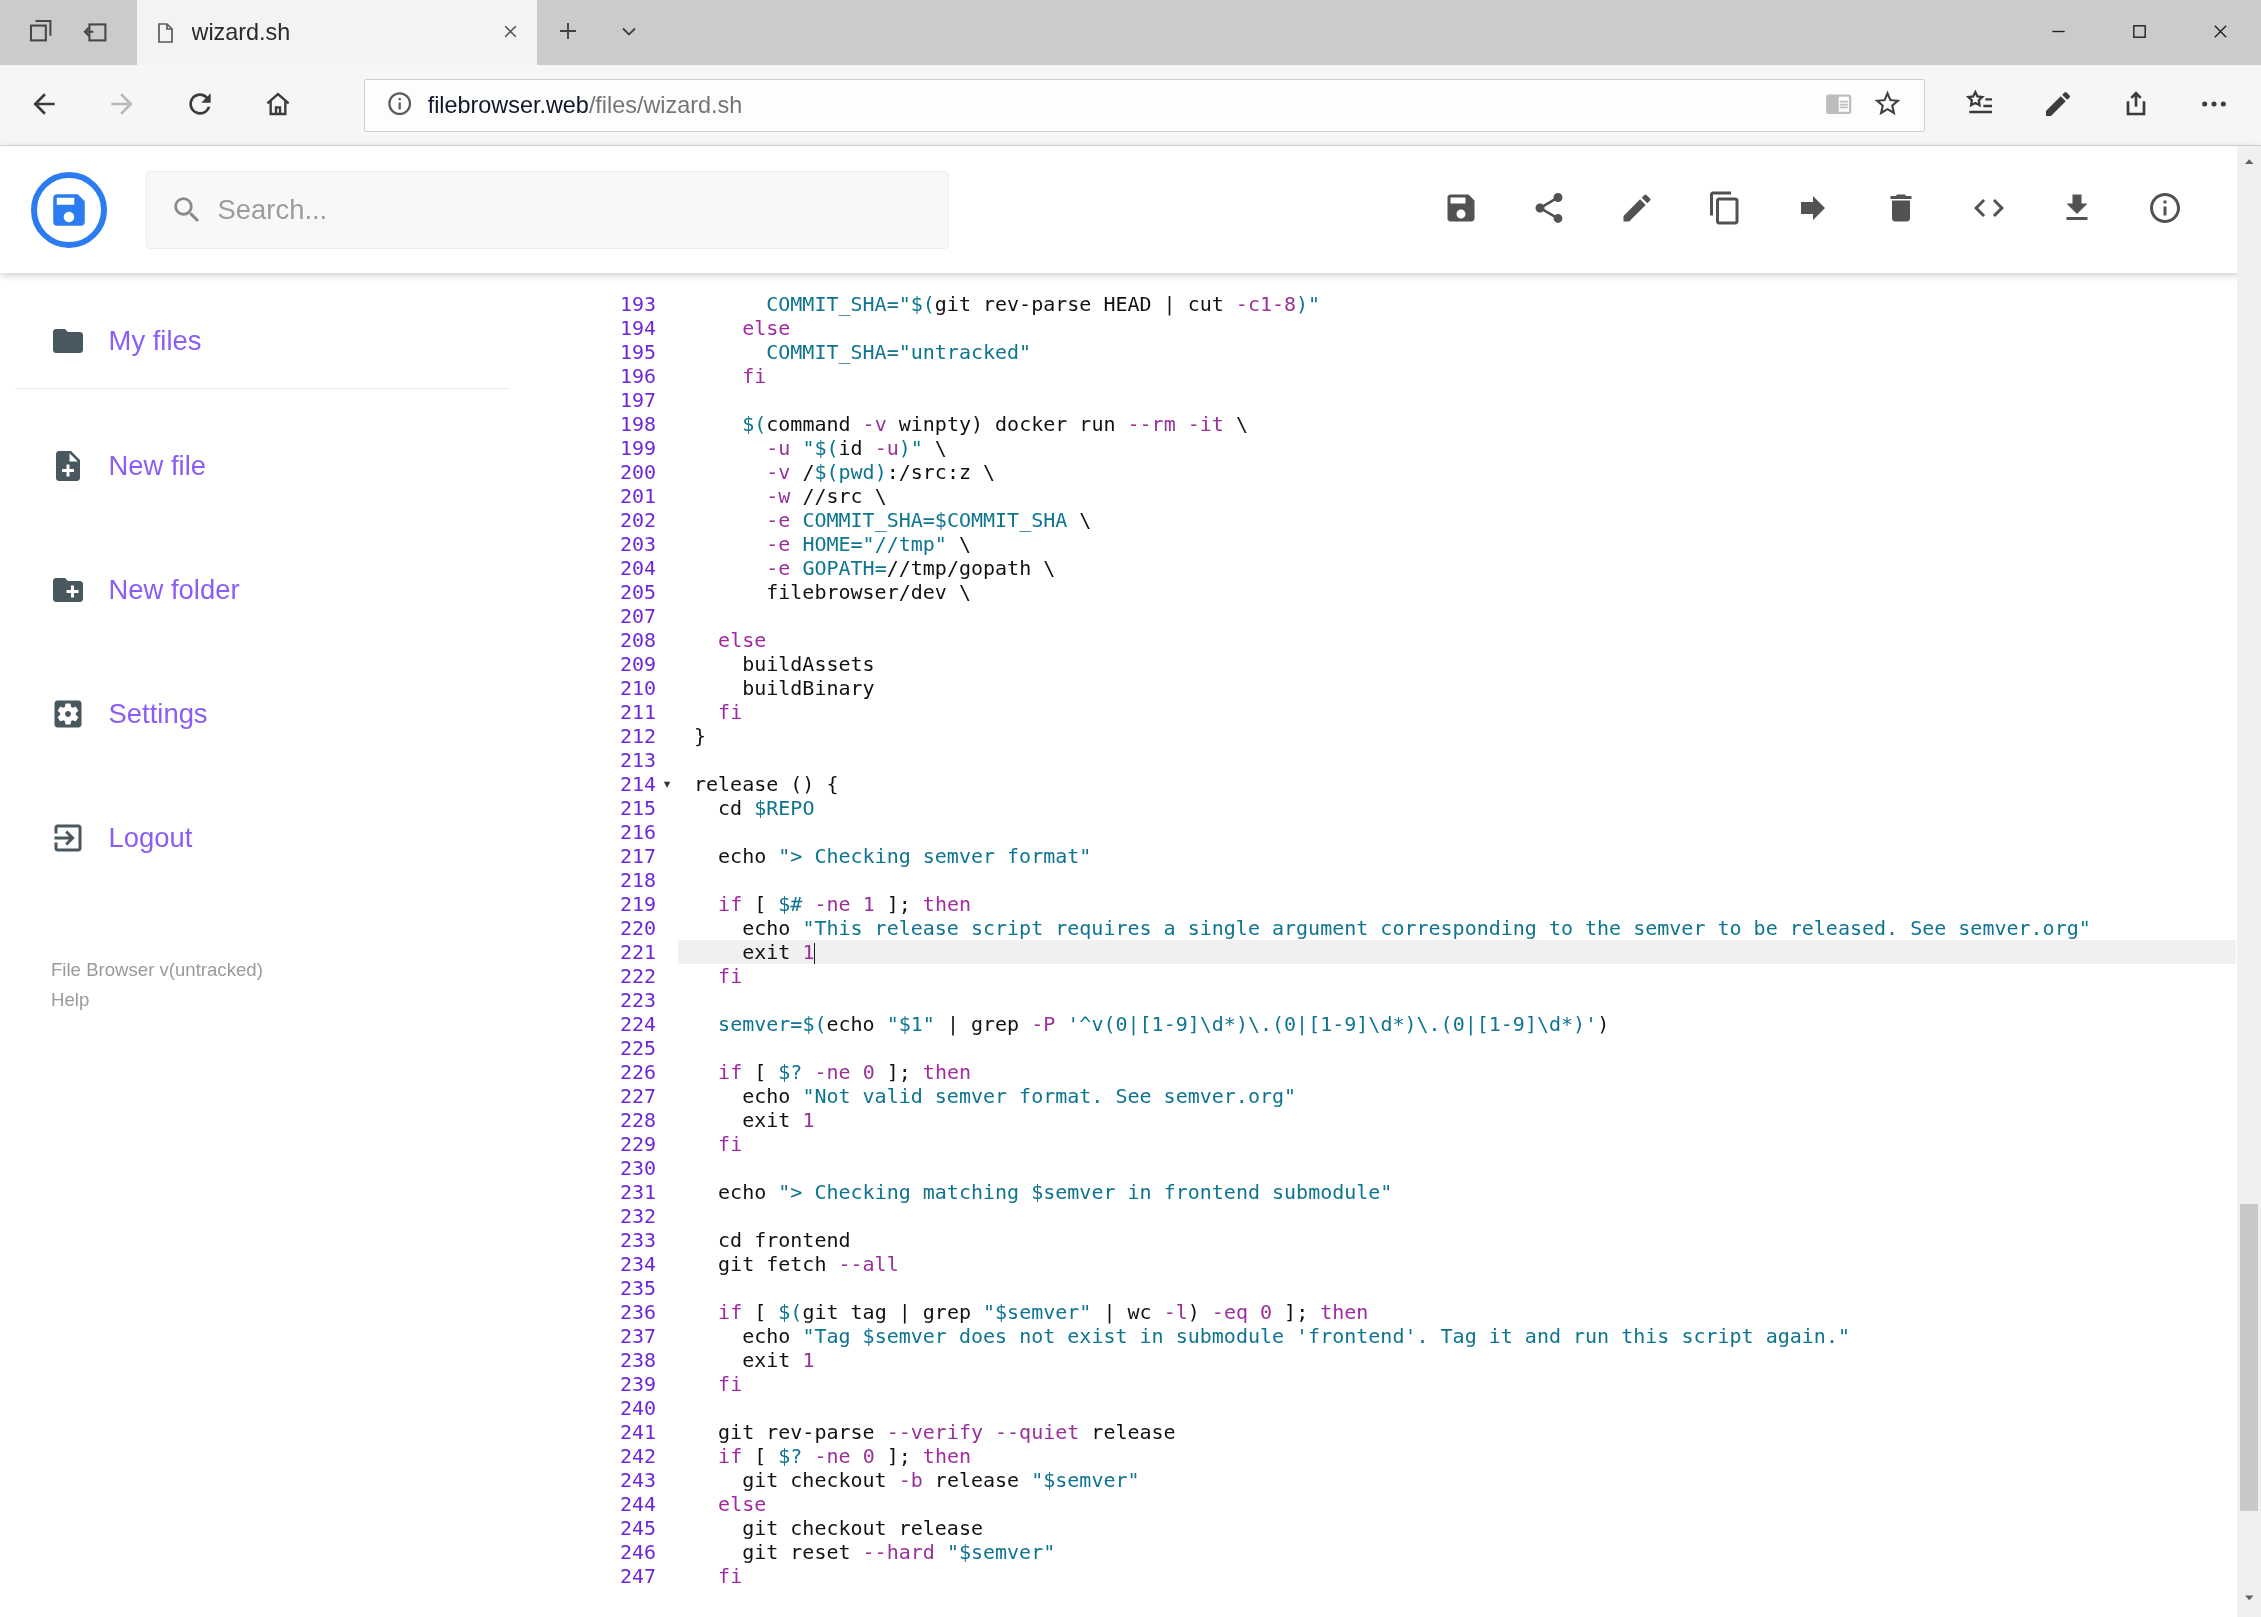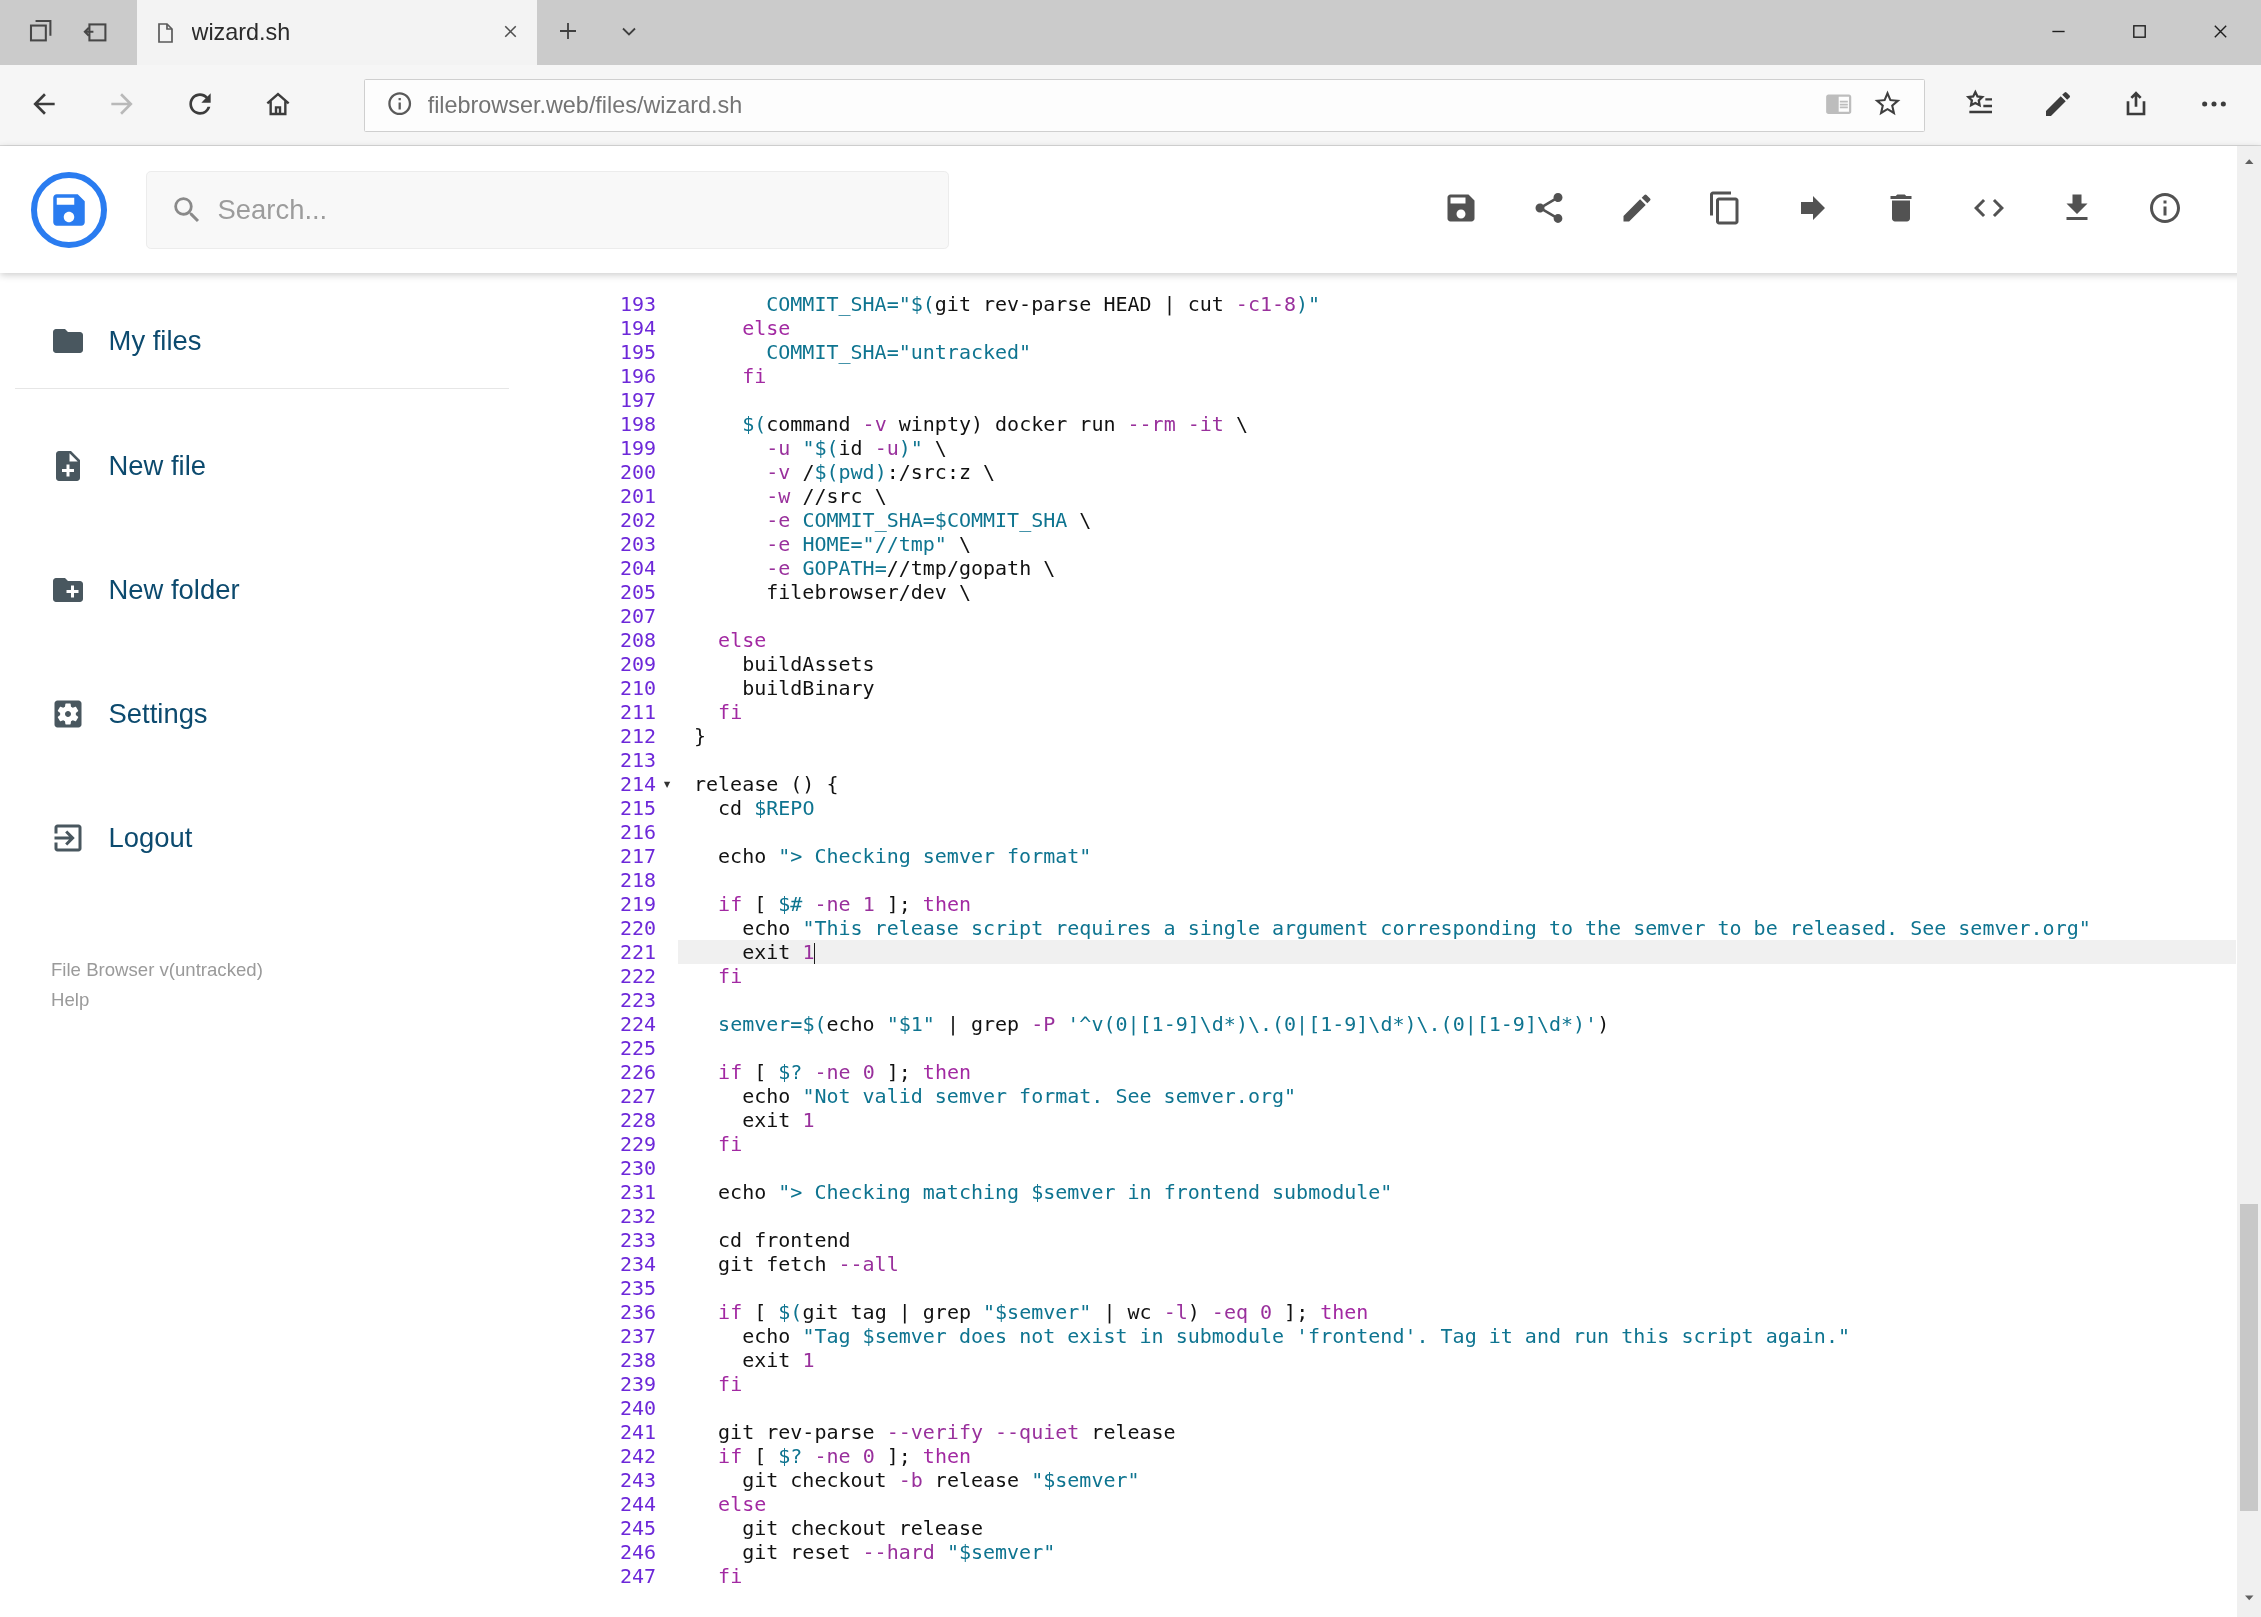--- a/index.html
+++ b/index.html
@@ -25,21 +25,21 @@
 
   
   .navbar { height:81px; background:#f6f6f6; border-bottom:0.8px solid #d9d9d9; display:flex; align-items:center; padding:0 8px 0 4.8px; }
   .nav-btn { width:78px; height:74px; display:flex; align-items:center; justify-content:center; background:none; border:none; color:#3c3c3c; }
   .nav-btn svg { width:32px; height:32px; }
   .nav-btn.disabled { color:#b9b9b9; }
   .address { flex:1; height:53px; margin:0 16px 0 47px; background:#fdfdfd; border:0.8px solid #cfcfcf; border-radius:1.6px; display:flex; align-items:center; padding:0 11.3px; }
   .addr-ic { background:none; border:none; color:#5a5a5a; display:flex; padding:0 9.7px; }
   .addr-ic svg { width:27.4px; height:27.4px; }
   .url { font-size:23.4px; margin-left:4.8px; flex:1; white-space:nowrap; overflow:hidden; }
-  .url .host { color:#737373; }
+  .url .host { color:#0f172a; }
   .url .path { color:#757575; }
   .addr-right { display:flex; align-items:center; }
   .addr-right .reader { color:#bdbdbd; }
   .addr-right .star { color:#3f3f3f; }
   .addr-right .star svg { width:31px; height:31px; }
 
   
   .app-header { position:relative; z-index:5; height:127px; background:#fff; display:flex; align-items:center;
                 padding:0 78px 0 31px; box-shadow:0 2.4px 7.3px rgba(0,0,0,0.20); }
   .logo { width:76px; height:76px; border-radius:50%; border:6.5px solid var(--brand,#2a7cf0); background:#fff;
@@ -56,21 +56,21 @@
   .tool-btn { width:36px; height:36px; background:none; border:none; color:var(--tool-ic,#525252); display:flex; align-items:center; justify-content:center; }
   .tool-btn svg { width:36px; height:36px; }
 
   
   .app-body { display:flex; height:1345px; background:#fff; }
   .sidebar { width:519px; flex:0 0 519px; display:flex; flex-direction:column; padding-top:27px; }
   .side-item { height:81px; display:flex; align-items:center; gap:22.6px; padding-left:50px; background:none; border:none; cursor:pointer; }
   .side-item + .side-item { margin-top:43px; }
   .side-item .s-ic { color:var(--side-ic,#49575f); display:flex; }
   .side-item .s-ic svg { width:36px; height:36px; }
-  .side-item .s-label { font-size:27.4px; color:#0c4a6e; }
+  .side-item .s-label { font-size:27.4px; color:#8b5cf6; }
   .side-divider { height:1.6px; background:#e6e6e6; margin:6.5px 9.7px 36px 14.5px; }
   .side-divider + .side-item { margin-top:0; }
   .side-footer { margin-top:77px; padding-left:51px; font-size:18.6px; line-height:30px; color:#9a9a9a; }
 
   
   .editor { flex:1; overflow:hidden; padding-top:18.6px; padding-right:25px;
             font-family:"DejaVu Sans Mono","Liberation Mono",monospace; font-size:20px; line-height:24px; }
   .code-row { display:flex; height:24px; white-space:pre; }
   .gutter-num { flex:0 0 137px; text-align:right; color:#6d28d9; }
   .fold-col { flex:0 0 22px; text-align:center; font-size:16px; color:#333; }

